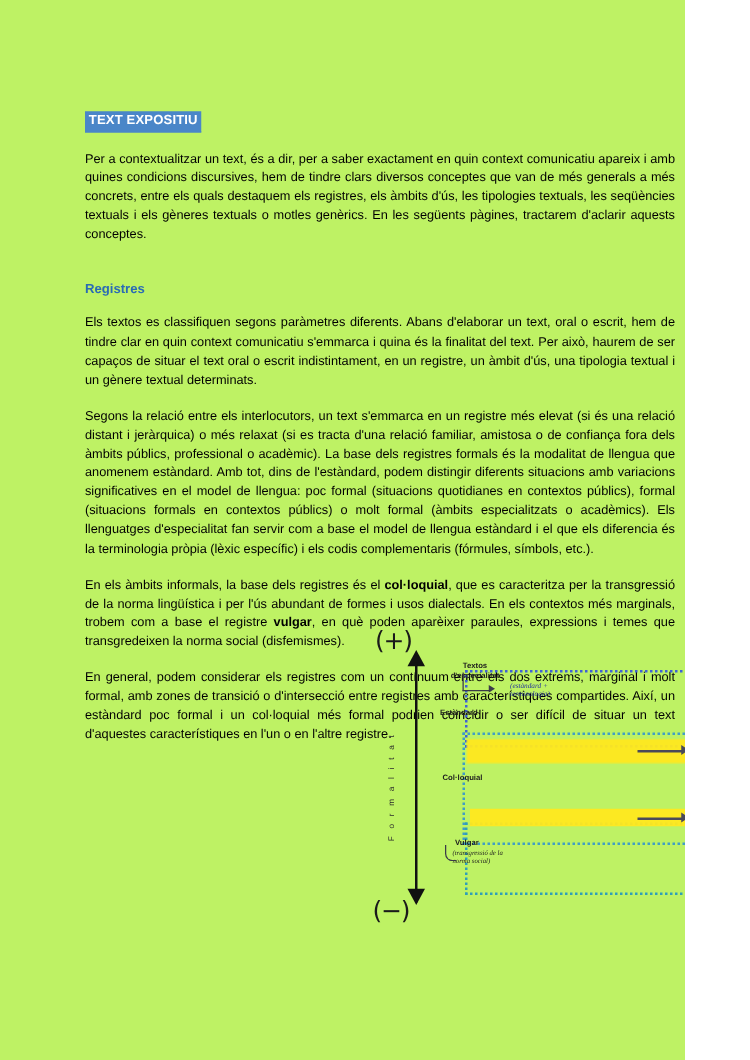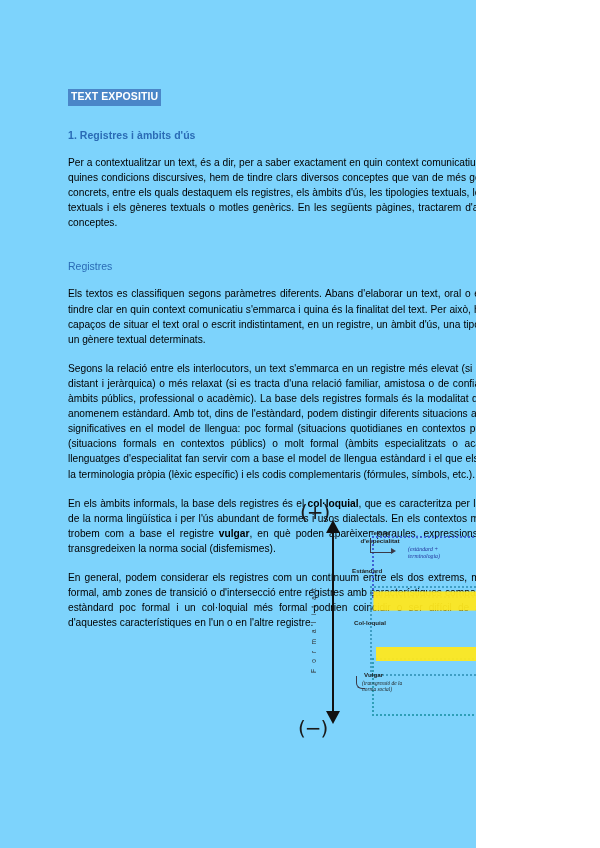--- a/index.html
+++ b/index.html
@@ -6,23 +6,23 @@
     margin: 0;
     padding: 0;
     background: #ffffff;
   }
   body {
     font-family: "Liberation Sans", sans-serif;
     color: #000000;
   }
   .page {
     position: relative;
-    width: 476px;
+    width: 548px;
     height: 848px;
-    background: #7dd3fc;
+    background: #bef264;
     overflow: hidden;
     box-sizing: border-box;
   }
   .content {
     position: absolute;
     left: 68px;
     top: 86px;
     width: 472px;
   }
   .doc-title {
@@ -38,21 +38,21 @@
   }
   .h2 {
     font-size: 10.5px;
     font-weight: bold;
     color: #2a6bb5;
     margin: 23px 0 0 0;
     letter-spacing: 0.05px;
   }
   .h3 {
     font-size: 10.5px;
-    font-weight: normal;
+    font-weight: bold;
     color: #2a6bb5;
     margin: 30px 0 0 0;
   }
   p.body {
     font-size: 10.2px;
     line-height: 15.1px;
     text-align: justify;
     margin: 14px 0 0 0;
     color: #000000;
   }
@@ -243,21 +243,20 @@
 <body>
 
 <div class="page">
 
   <div class="content">
 
     <div>
       <span class="doc-title">TEXT EXPOSITIU</span>
     </div>
 
-    <div class="h2">1. Registres i àmbits d'ús</div>
 
     <p class="body">Per a contextualitzar un text, és a dir, per a saber exactament en quin context comunicatiu apareix i amb quines condicions discursives, hem de tindre clars diversos conceptes que van de més generals a més concrets, entre els quals destaquem els registres, els àmbits d'ús, les tipologies textuals, les seqüències textuals i els gèneres textuals o motles genèrics. En les següents pàgines, tractarem d'aclarir aquests conceptes.</p>
 
     <div class="h3">Registres</div>
 
     <p class="body">Els textos es classifiquen segons paràmetres diferents. Abans d'elaborar un text, oral o escrit, hem de tindre clar en quin context comunicatiu s'emmarca i quina és la finalitat del text. Per això, haurem de ser capaços de situar el text oral o escrit indistintament, en un registre, un àmbit d'ús, una tipologia textual i un gènere textual determinats.</p>
 
     <p class="body tight">Segons la relació entre els interlocutors, un text s'emmarca en un registre més elevat (si és una relació distant i jeràrquica) o més relaxat (si es tracta d'una relació familiar, amistosa o de confiança fora dels àmbits públics, professional o acadèmic). La base dels registres formals és la modalitat de llengua que anomenem estàndard. Amb tot, dins de l'estàndard, podem distingir diferents situacions amb variacions significatives en el model de llengua: poc formal (situacions quotidianes en contextos públics), formal (situacions formals en contextos públics) o molt formal (àmbits especialitzats o acadèmics). Els llenguatges d'especialitat fan servir com a base el model de llengua estàndard i el que els diferencia és la terminologia pròpia (lèxic específic) i els codis complementaris (fórmules, símbols, etc.).</p>
 
     <p class="body tight"><span>En els àmbits informals, la base dels registres és el </span><b class="bold">col·loquial</b><span>, que es caracteritza per la transgressió de la norma lingüística i per l'ús abundant de formes i usos dialectals. En els contextos més marginals, trobem com a base el registre </span><b class="bold">vulgar</b><span>, en què poden aparèixer paraules, expressions i temes que transgredeixen la norma social (disfemismes).</span></p>

